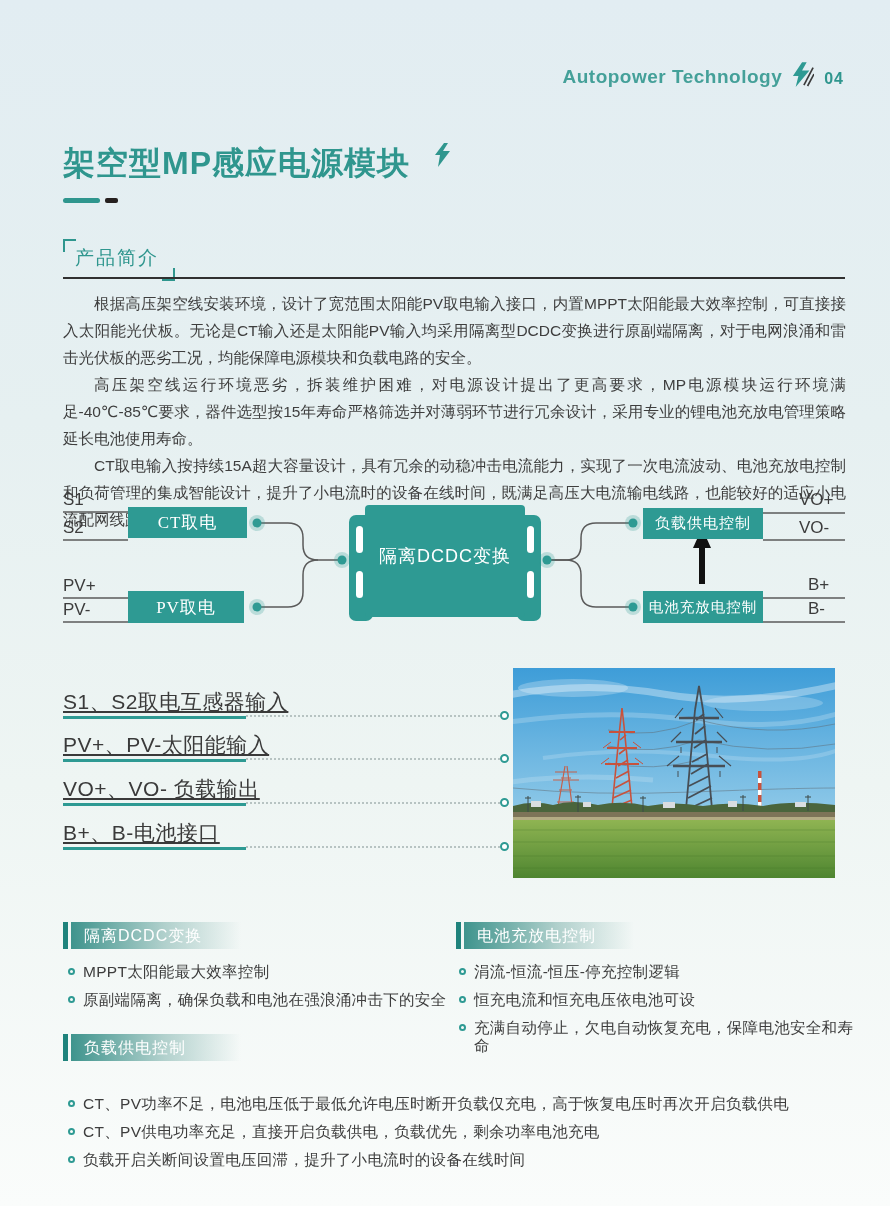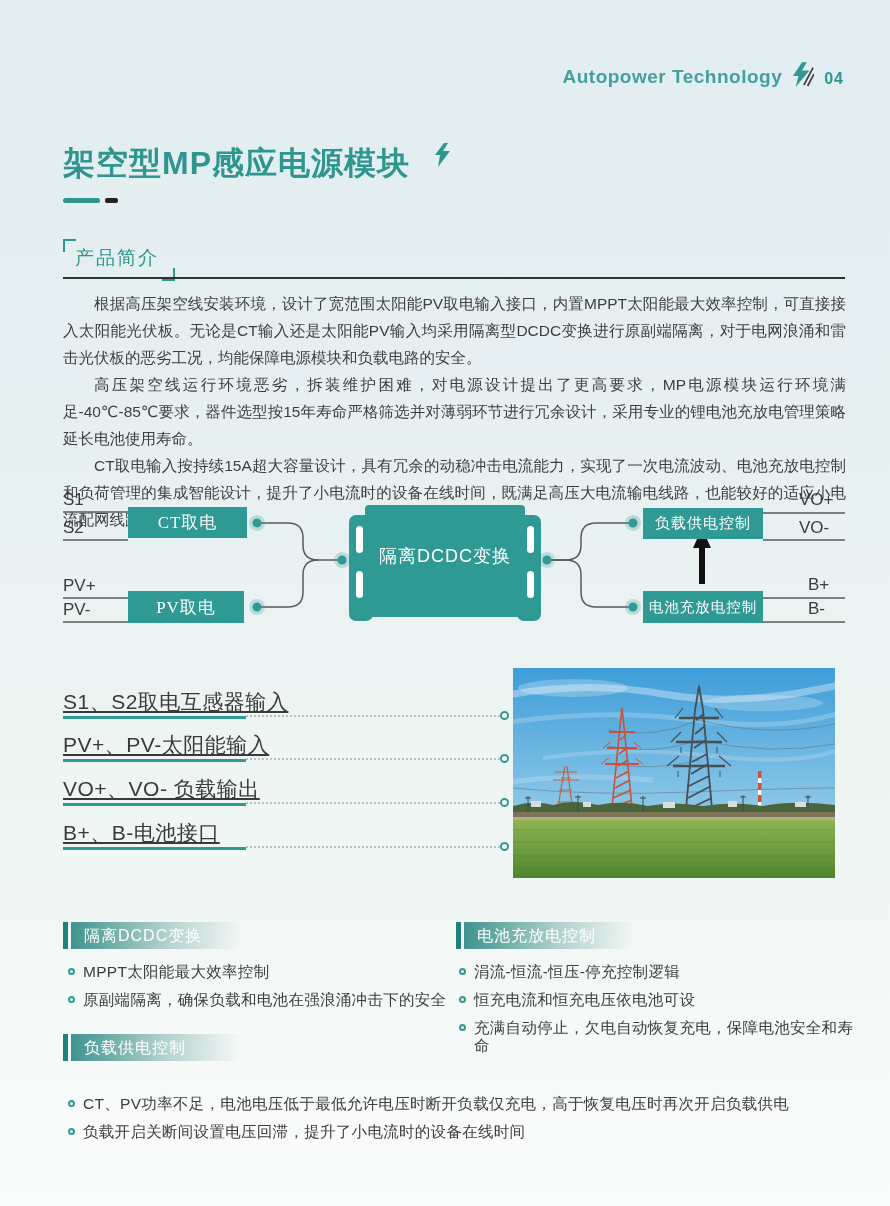--- a/index.html
+++ b/index.html
@@ -307,17 +307,21 @@
     <span class="stripe"></span>
     <span class="panel">负载供电控制</span>
   </div>
   <div class="bullets" style="left:68px; top:1082px; width:790px;margin-top:13px;">
     <div class="bullet">
         <span class="dotmark"></span>
         <span class="txt">CT、PV功率不足，电池电压低于最低允许电压时断开负载仅充电，高于恢复电压时再次开启负载供电</span>
       </div>
     <div class="bullet">
         <span class="dotmark"></span>
+        <span class="txt">CT、PV供电功率充足，直接开启负载供电，负载优先，剩余功率电池充电</span>
+      </div>
+    <div class="bullet">
+        <span class="dotmark"></span>
         <span class="txt">负载开启关断间设置电压回滞，提升了小电流时的设备在线时间</span>
       </div>
   </div>
 
 </div>
 
 </body></html>

